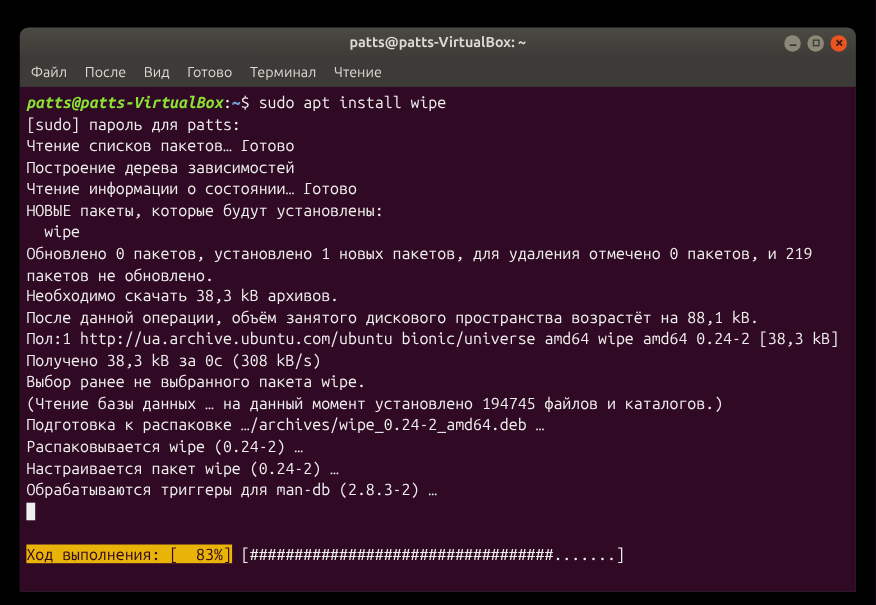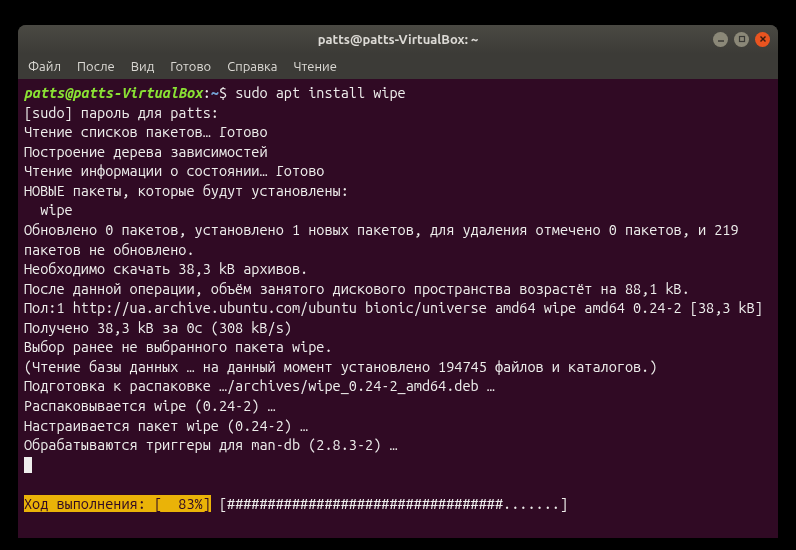--- a/index.html
+++ b/index.html
@@ -116,19 +116,19 @@
           </svg>
       </div>
     </div>
   </div>
 
   <div class="menubar">
     <span class="menu-item">Файл</span>
     <span class="menu-item">После</span>
     <span class="menu-item">Вид</span>
     <span class="menu-item">Готово</span>
-    <span class="menu-item">Справка</span>
+    <span class="menu-item">Терминал</span>
     <span class="menu-item">Чтение</span>
   </div>
 
   <div class="terminal"><span class="line"><span class="prompt-user">patts@patts-VirtualBox</span><span class="command">:</span><span class="prompt-path">~</span><span class="command">$ </span><span class="command">sudo apt install wipe</span></span><span class="line">[sudo] пароль для patts:</span><span class="line">Чтение списков пакетов… Готово</span><span class="line">Построение дерева зависимостей</span><span class="line">Чтение информации о состоянии… Готово</span><span class="line">НОВЫЕ пакеты, которые будут установлены:</span><span class="line">  wipe</span><span class="line">Обновлено 0 пакетов, установлено 1 новых пакетов, для удаления отмечено 0 пакетов, и 219 пакетов не обновлено.</span><span class="line">Необходимо скачать 38,3 kB архивов.</span><span class="line">После данной операции, объём занятого дискового пространства возрастёт на 88,1 kB.</span><span class="line">Пол:1 http://ua.archive.ubuntu.com/ubuntu bionic/universe amd64 wipe amd64 0.24-2 [38,3 kB]</span><span class="line">Получено 38,3 kB за 0с (308 kB/s)</span><span class="line">Выбор ранее не выбранного пакета wipe.</span><span class="line">(Чтение базы данных … на данный момент установлено 194745 файлов и каталогов.)</span><span class="line">Подготовка к распаковке …/archives/wipe_0.24-2_amd64.deb …</span><span class="line">Распаковывается wipe (0.24-2) …</span><span class="line">Настраивается пакет wipe (0.24-2) …</span><span class="line">Обрабатываются триггеры для man-db (2.8.3-2) …</span><span class="line"><span class="cursor"></span></span>
 <span class="line"><span class="progress-line">Ход выполнения: [  83%]</span><span class="progress-bar"> [##################################.......]</span></span></div>
 </div>
 
 </body></html>

